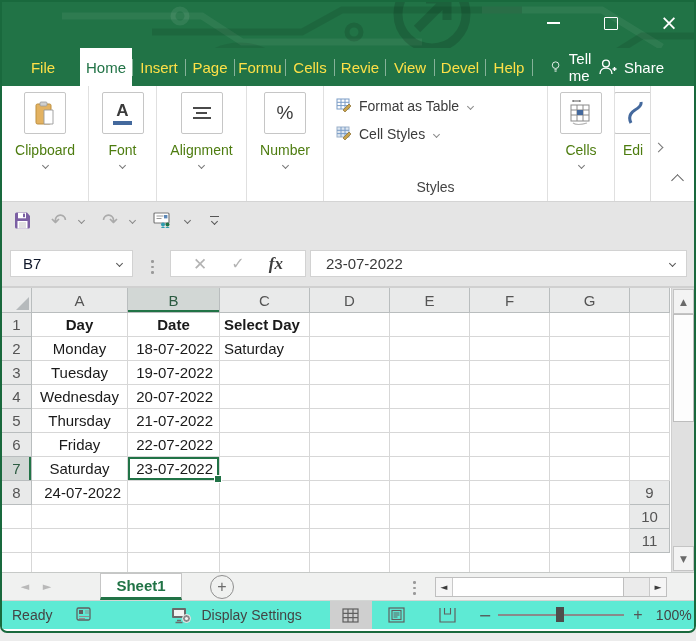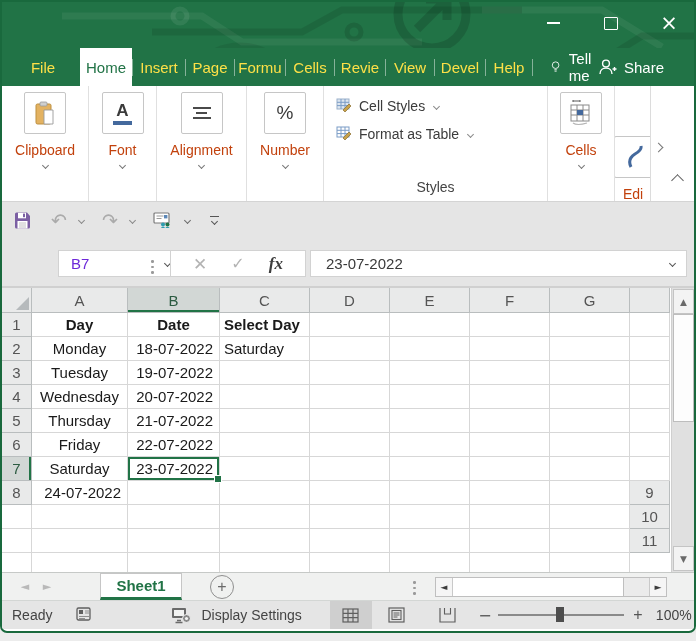--- a/index.html
+++ b/index.html
@@ -18,43 +18,43 @@
        font-size:15px;padding:0 2px;white-space:nowrap;overflow:hidden;}
   .tab.active{background:#fff;color:#217346;}
   .tab-sep{width:1px;height:17px;background:rgba(255,255,255,.45);align-self:center;z-index:3;}
   .tellme{display:flex;align-items:center;gap:9px;color:#fff;font-size:15px;margin-left:18px;z-index:3;}
   .share{display:flex;align-items:center;gap:7px;color:#fff;font-size:15px;margin-left:auto;margin-right:30px;z-index:3;}
   
   .ribbon{position:relative;height:116px;background:#fff;border-bottom:1px solid #d4d4d4;display:flex;box-sizing:border-box;}
   .rgroup{display:flex;flex-direction:column;align-items:center;padding-top:6px;border-right:1px solid #e0e0e0;box-sizing:border-box;}
   .iconbox{width:40px;height:40px;border:1px solid #c6c6c6;border-radius:2px;background:#fff;
            display:flex;align-items:center;justify-content:center;}
-  .glabel{margin-top:8px;font-size:14px;color:#c2410c;}
+  .glabel{margin-top:8px;font-size:14px;color:#4d7c0f;}
   .chev{display:inline-block;width:6px;height:6px;border-right:1.6px solid #777;border-bottom:1.6px solid #777;
         transform:rotate(45deg);}
   .chev.sm{width:4px;height:4px;}
   .chev.up{transform:rotate(-135deg);}
   .chev.right{transform:rotate(-45deg);}
   .gchev{margin-top:5px;}
   .styles-group{align-items:flex-start;padding-left:12px;position:relative;width:224px;box-sizing:border-box;}
   .stylerow{display:flex;align-items:center;gap:7px;height:28px;font-size:14px;color:#3b3b3b;white-space:nowrap;}
   .styles-label{position:absolute;bottom:6px;left:0;width:100%;text-align:center;font-size:14px;color:#444;}
-  .editing-group{overflow:hidden;position:relative;margin-top:44px;}
+  .editing-group{overflow:hidden;position:relative;}
   .pager{width:16px;border-left:1px solid #dcdcdc;display:flex;justify-content:center;padding-top:58px;box-sizing:border-box;}
   .collapse-btn{position:absolute;right:9px;bottom:9px;padding:3px;}
   
   .qat{height:36px;background:#e5e5e5;display:flex;align-items:center;padding-left:12px;gap:10px;}
   .undoredo{font-family:"DejaVu Sans",sans-serif;font-size:19px;color:#ababab;line-height:1;}
   .qat-chev{margin:0 2px;}
   .qat-more{display:flex;flex-direction:column;align-items:center;gap:2px;margin-left:8px;}
   .qat-more .bar{width:9px;border-top:1.6px solid #555;}
   
   .formula-row{position:relative;height:50px;background:#e5e5e5;border-bottom:2px solid #d0d0d0;box-sizing:border-box;}
   .fbox{position:absolute;top:12px;height:27px;background:#fff;border:1px solid #d2d2d2;box-sizing:border-box;}
-  .namebox{left:8px;width:123px;display:flex;align-items:center;font-size:15px;color:#6d28d9;padding-left:12px;margin-left:48px;}
+  .namebox{left:8px;width:123px;display:flex;align-items:center;font-size:15px;color:#0f172a;padding-left:12px;}
   .namebox .chev{position:absolute;right:10px;top:10px;}
   .vdots{position:absolute;left:149px;top:22px;display:flex;flex-direction:column;gap:3px;}
   .vdots i{width:2.5px;height:2.5px;border-radius:50%;background:#9a9a9a;}
   .cfx{left:168px;width:136px;display:flex;align-items:center;justify-content:space-around;padding:0 10px;}
   .fx-cancel{color:#b3b3b3;font-size:17px;font-family:"DejaVu Sans",sans-serif;}
   .fx-ok{color:#b3b3b3;font-size:16px;font-family:"DejaVu Sans",sans-serif;}
   .fx-label{font-family:"Liberation Serif",serif;font-style:italic;font-size:17px;color:#3d3d3d;font-weight:bold;}
   .fmbar{left:308px;right:7px;display:flex;align-items:center;font-size:15px;color:#3a3a3a;padding-left:15px;}
   .fmbar .chev{position:absolute;right:11px;top:10px;}
   
@@ -88,21 +88,21 @@
             font-size:15px;font-weight:bold;color:#217346;box-sizing:border-box;}
   .addsheet{margin-left:28px;width:22px;height:22px;border:1px solid #8f8f8f;border-radius:50%;color:#6a6a6a;
             display:flex;align-items:center;justify-content:center;font-size:16px;line-height:1;}
   .hdots{position:absolute;left:411px;top:8px;display:flex;flex-direction:column;gap:3px;}
   .hdots i{width:2.5px;height:2.5px;border-radius:50%;background:#9a9a9a;}
   .hscroll{position:absolute;left:433px;top:4px;width:232px;height:20px;background:#ebebeb;border:1px solid #bfbfbf;display:flex;box-sizing:border-box;}
   .hscroll .arr{width:16px;height:100%;display:flex;align-items:center;justify-content:center;font-size:9px;color:#3c3c3c;font-family:"DejaVu Sans",sans-serif;background:#f5f5f5;}
   .hscroll .arr.l{border-right:1px solid #c9c9c9;} .hscroll .arr.r{margin-left:auto;border-left:1px solid #c9c9c9;}
   .hthumb{width:171px;height:100%;background:#fff;border-right:1px solid #bfbfbf;box-sizing:border-box;}
   
-  .statusbar{height:29px;background:#e5e5e5;border-top:1px solid #d3d6d4;display:flex;align-items:center;font-size:14px;color:#444;box-sizing:border-box;}
+  .statusbar{height:29px;background:#5eead4;border-top:1px solid #d3d6d4;display:flex;align-items:center;font-size:14px;color:#444;box-sizing:border-box;}
   .ready{margin-left:10px;}
   .macro-ic{margin-left:24px;}
   .dsets{margin-left:79px;display:flex;align-items:center;gap:9px;}
   .viewbtn{width:42px;height:28px;display:flex;align-items:center;justify-content:center;}
   .viewbtn.active{background:#cfcfcf;}
   .vb-normal{margin-left:28px;} .vb-layout{margin-left:4px;} .vb-break{margin-left:9px;}
   .zminus{margin-left:9px;font-family:"DejaVu Sans",sans-serif;font-size:16px;color:#555;width:14px;text-align:center;}
   .ztrack{margin-left:6px;width:126px;height:1.5px;background:#8a8a8a;position:relative;}
   .zthumb{position:absolute;left:58px;top:-7px;width:8px;height:15px;background:#4d4d4d;}
   .zplus{margin-left:7px;font-size:16px;color:#555;width:14px;text-align:center;}
@@ -225,40 +225,40 @@
         <span style="font-size:19px;color:#3b3b3b;">%</span>
       </div>
       <div class="glabel">Number</div>
       <span class="chev sm gchev"></span>
     </div>
 
     <div class="rgroup styles-group">
       <div id="styles-rows">
           <div class="stylerow">
             <span><svg width="16" height="16" viewBox="0 0 16 16">
+                <g stroke="#7a9cc6" fill="none">
+                  <rect x="1" y="2" width="12" height="10"></rect>
+                  <path d="M1 5.3 h12 M1 8.6 h12 M5 2 v10 M9 2 v10"></path>
+                </g>
+                <path d="M9 15 L15 9 L13 7 L7 13 Z" fill="#c8a24a" stroke="#8a6d2f" stroke-width="0.7"></path>
+              </svg></span>
+            <span>Format as Table</span>
+            <span class="chev sm" style="border-color:#8a8a8a;margin-left:2px;"></span>
+          </div>
+          <div class="stylerow">
+            <span><svg width="16" height="16" viewBox="0 0 16 16">
                 <g stroke="#9ab0c9" fill="#dde6f0">
                   <rect x="1" y="2" width="12" height="10"></rect>
                 </g>
                 <g stroke="#7a9cc6" fill="none">
                   <path d="M1 5.3 h12 M1 8.6 h12 M5 2 v10 M9 2 v10"></path>
                 </g>
                 <path d="M9 15 L15 9 L13 7 L7 13 Z" fill="#c8a24a" stroke="#8a6d2f" stroke-width="0.7"></path>
               </svg></span>
             <span>Cell Styles</span>
-            <span class="chev sm" style="border-color:#8a8a8a;margin-left:2px;"></span>
-          </div>
-          <div class="stylerow">
-            <span><svg width="16" height="16" viewBox="0 0 16 16">
-                <g stroke="#7a9cc6" fill="none">
-                  <rect x="1" y="2" width="12" height="10"></rect>
-                  <path d="M1 5.3 h12 M1 8.6 h12 M5 2 v10 M9 2 v10"></path>
-                </g>
-                <path d="M9 15 L15 9 L13 7 L7 13 Z" fill="#c8a24a" stroke="#8a6d2f" stroke-width="0.7"></path>
-              </svg></span>
-            <span>Format as Table</span>
             <span class="chev sm" style="border-color:#8a8a8a;margin-left:2px;"></span>
           </div>
         </div>
       <div class="styles-label">Styles</div>
     </div>
 
     <div class="rgroup" style="width:67px">
       <div class="iconbox">
         <svg width="24" height="26" viewBox="0 0 24 26">
           <path d="M4 1 h7 M4 0 v2 M11 0 v2" stroke="#5a5a5a" stroke-width="1"></path>

